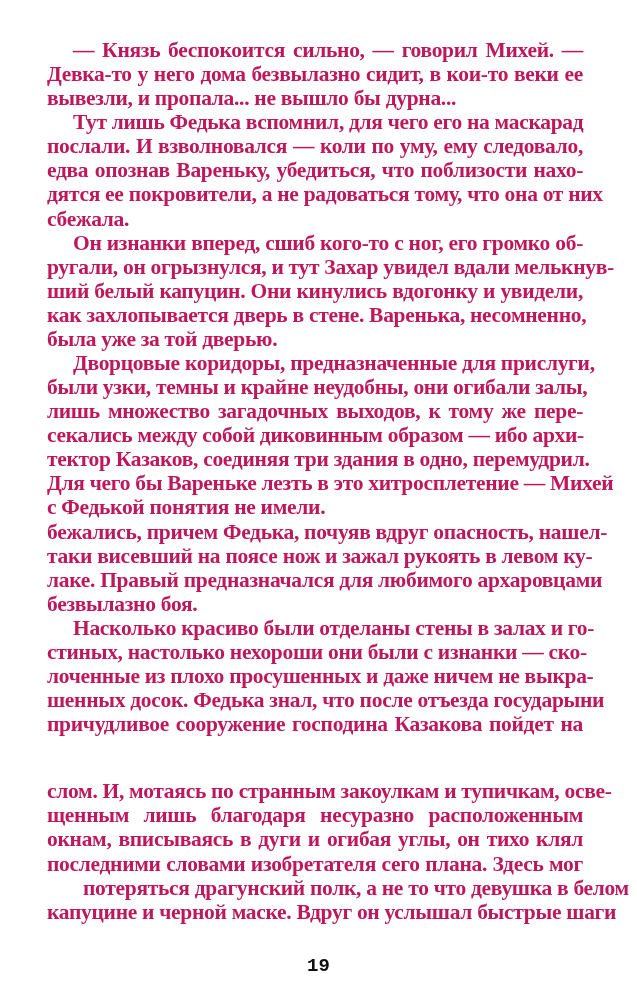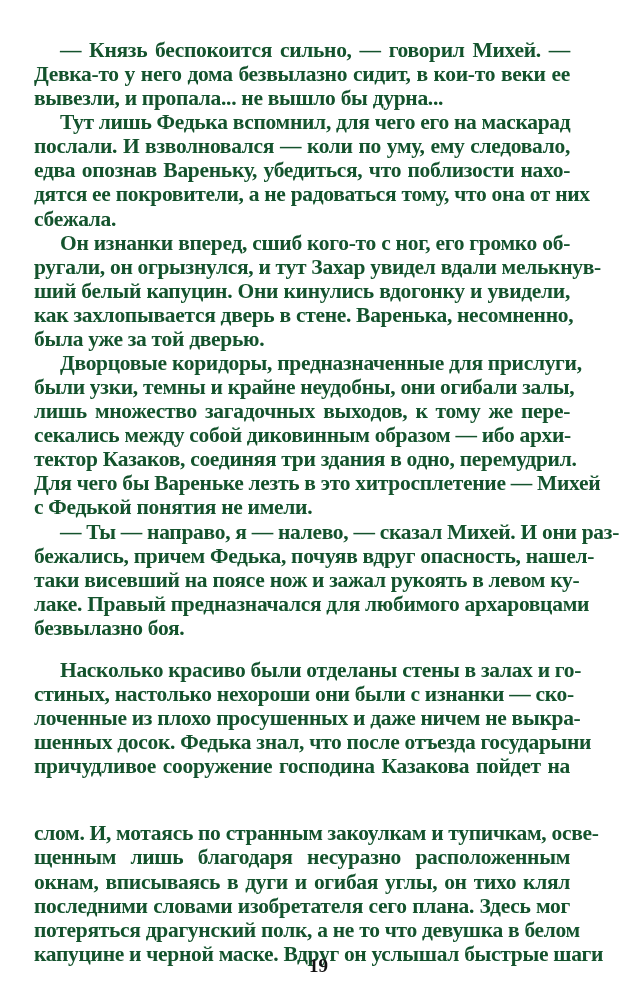--- a/index.html
+++ b/index.html
@@ -1,32 +1,32 @@
 <!DOCTYPE html>
 <html><head>
 <meta charset="utf-8">
 <style>
   html, body { margin: 0; padding: 0; background: #ffffff; }
   body { width: 637px; height: 1000px; position: relative; overflow: hidden; }
   .page {
-    position: absolute; left: 34px; top: 38px; width: 536px;
+    position: absolute; left: 47px; top: 38px; width: 536px;
     font-family: "Liberation Serif", "DejaVu Serif", serif;
     font-weight: bold; font-size: 21.5px; line-height: 33.2px;
-    color: #14532d;
+    color: #be185d;
   }
   .line {
     display: block; white-space: nowrap; height: 33.2px;
     text-align: justify; text-align-last: justify;
     letter-spacing: -0.3px;
   }
   .line.indent { padding-left: 26px; }
   .line.last { text-align-last: left; }
   .pagenum {
     position: absolute; left: 0; width: 637px; top: 955px; text-align: center;
-    font-family: Liberation Serif, serif;
+    font-family: Liberation Mono, monospace;
     font-weight: bold; font-size: 19px; color: #111111;
   }
 </style>
 </head>
 <body>
 
 <div class="page" id="page-body">
     <span class="line indent" style="height: 24.0833px; line-height: 24.0833px;">— Князь беспокоится сильно, — говорил Михей. —</span>
     <span class="line" style="height: 24.0833px; line-height: 24.0833px;">Девка-то у него дома безвылазно сидит, в кои-то веки ее</span>
     <span class="line last" style="height: 24.0833px; line-height: 24.0833px;">вывезли, и пропала... не вышло бы дурна...</span>
@@ -40,30 +40,29 @@
     <span class="line" style="height: 24.0833px; line-height: 24.0833px;">ший белый капуцин. Они кинулись вдогонку и увидели,</span>
     <span class="line" style="height: 24.0833px; line-height: 24.0833px;">как захлопывается дверь в стене. Варенька, несомненно,</span>
     <span class="line last" style="height: 24.0833px; line-height: 24.0833px;">была уже за той дверью.</span>
     <span class="line indent" style="height: 24.0833px; line-height: 24.0833px;">Дворцовые коридоры, предназначенные для прислуги,</span>
     <span class="line" style="height: 24.0833px; line-height: 24.0833px;">были узки, темны и крайне неудобны, они огибали залы,</span>
     <span class="line" style="height: 24.0833px; line-height: 24.0833px;">лишь множество загадочных выходов, к тому же пере-</span>
     <span class="line" style="height: 24.0833px; line-height: 24.0833px;">секались между собой диковинным образом — ибо архи-</span>
     <span class="line" style="height: 24.0833px; line-height: 24.0833px;">тектор Казаков, соединяя три здания в одно, перемудрил.</span>
     <span class="line" style="height: 24.0833px; line-height: 24.0833px;">Для чего бы Вареньке лезть в это хитросплетение — Михей</span>
     <span class="line last" style="height: 24.0833px; line-height: 24.0833px;">с Федькой понятия не имели.</span>
-    <span class="line indent" style="height: 24.0833px; line-height: 24.0833px;">— Ты — направо, я — налево, — сказал Михей. И они раз-</span>
     <span class="line" style="height: 24.0833px; line-height: 24.0833px;">бежались, причем Федька, почуяв вдруг опасность, нашел-</span>
     <span class="line" style="height: 24.0833px; line-height: 24.0833px;">таки висевший на поясе нож и зажал рукоять в левом ку-</span>
     <span class="line" style="height: 24.0833px; line-height: 24.0833px;">лаке. Правый предназначался для любимого архаровцами</span>
     <span class="line last" style="height: 24.0833px; line-height: 24.0833px;">безвылазно боя.</span>
-    <span class="line indent" style="height: 24.0833px; line-height: 24.0833px; margin-top: 18px;">Насколько красиво были отделаны стены в залах и го-</span>
+    <span class="line indent" style="height: 24.0833px; line-height: 24.0833px;">Насколько красиво были отделаны стены в залах и го-</span>
     <span class="line" style="height: 24.0833px; line-height: 24.0833px;">стиных, настолько нехороши они были с изнанки — ско-</span>
     <span class="line" style="height: 24.0833px; line-height: 24.0833px;">лоченные из плохо просушенных и даже ничем не выкра-</span>
     <span class="line" style="height: 24.0833px; line-height: 24.0833px;">шенных досок. Федька знал, что после отъезда государыни</span>
     <span class="line" style="height: 24.0833px; line-height: 24.0833px;">причудливое сооружение господина Казакова пойдет на</span>
     <span class="line" style="height: 24.0833px; line-height: 24.0833px; margin-top: 43px;">слом. И, мотаясь по странным закоулкам и тупичкам, осве-</span>
     <span class="line" style="height: 24.0833px; line-height: 24.0833px;">щенным лишь благодаря несуразно расположенным</span>
     <span class="line" style="height: 24.0833px; line-height: 24.0833px;">окнам, вписываясь в дуги и огибая углы, он тихо клял</span>
     <span class="line" style="height: 24.0833px; line-height: 24.0833px;">последними словами изобретателя сего плана. Здесь мог</span>
-    <span class="line" style="height: 24.0833px; line-height: 24.0833px;">потеряться драгунский полк, а не то что девушка в белом</span>
+    <span class="line" style="height: 24.0833px; line-height: 24.0833px; margin-left: 36px;">потеряться драгунский полк, а не то что девушка в белом</span>
     <span class="line" style="height: 24.0833px; line-height: 24.0833px;">капуцине и черной маске. Вдруг он услышал быстрые шаги</span>
   </div>
 <div class="pagenum">19</div>
 
 </body></html>

